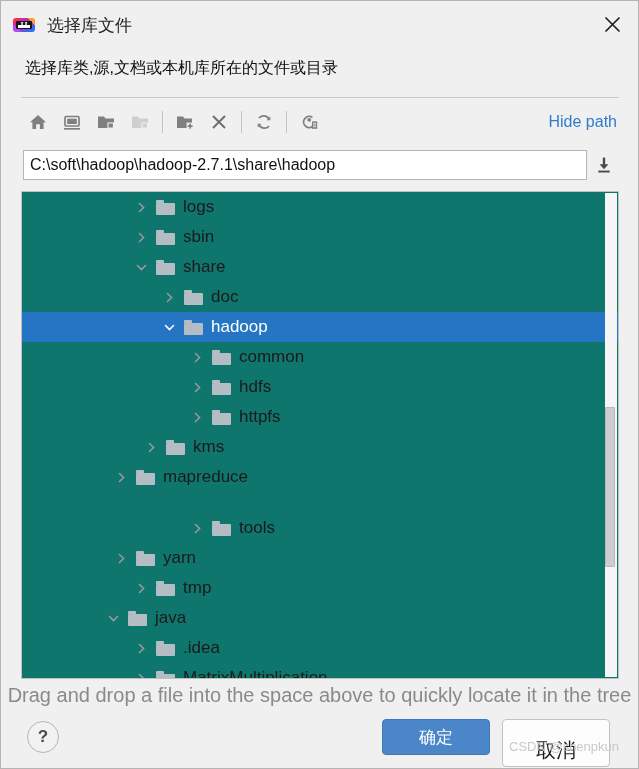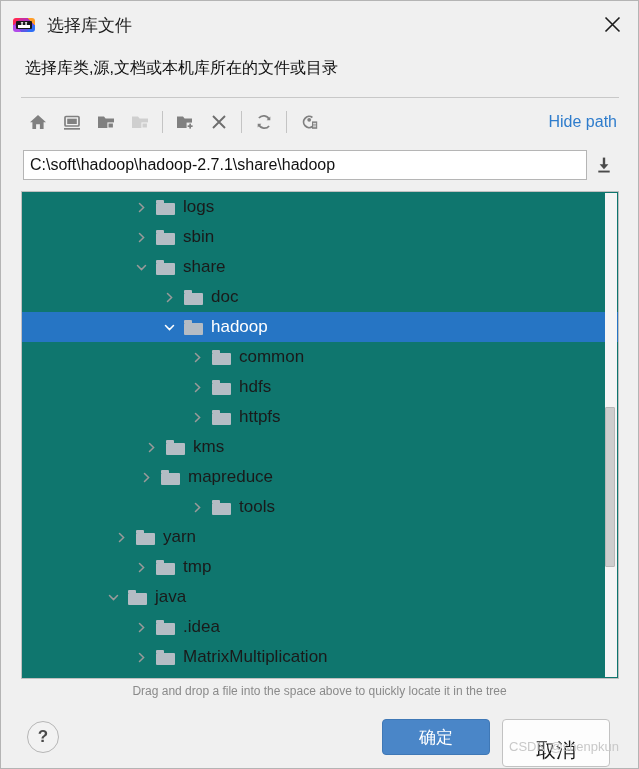--- a/index.html
+++ b/index.html
@@ -236,21 +236,21 @@
     border-radius: 1px;
     cursor: pointer;
   }
 
   
   .hint {
     position: absolute;
     left: 0; top: 683px;
     width: 637px;
     text-align: center;
-    font-size: 12px;
+    font-size: 20px;
     color: #8a8a8a;
   }
 
   
   .help-btn {
     position: absolute;
     left: 26px; top: 720px;
     width: 32px; height: 32px;
     border-radius: 50%;
     border: 1px solid #b6b6b6;
@@ -513,33 +513,33 @@
             <svg width="13" height="13" viewBox="0 0 13 13">
               <path d="M4.5 2.5 L8.6 6.5 L4.5 10.5" stroke="currentColor" stroke-width="1.5" fill="none" stroke-linecap="round"></path>
             </svg>
           </span>
           <span class="folder">
             <span class="tab"></span>
             <span class="body"></span>
           </span>
           <span class="tlabel">kms</span>
         </div>
-        <div class="trow" style="padding-left: 113px;">
+        <div class="trow" style="padding-left: 88px;">
           <span class="twist" style="color: rgb(154, 154, 154);">
             <svg width="13" height="13" viewBox="0 0 13 13">
               <path d="M4.5 2.5 L8.6 6.5 L4.5 10.5" stroke="currentColor" stroke-width="1.5" fill="none" stroke-linecap="round"></path>
             </svg>
           </span>
           <span class="folder">
             <span class="tab"></span>
             <span class="body"></span>
           </span>
           <span class="tlabel">mapreduce</span>
         </div>
-        <div class="trow" style="padding-left: 164px;">
+        <div class="trow" style="padding-left: 164px; margin-top: 21px;">
           <span class="twist" style="color: rgb(154, 154, 154);">
             <svg width="13" height="13" viewBox="0 0 13 13">
               <path d="M4.5 2.5 L8.6 6.5 L4.5 10.5" stroke="currentColor" stroke-width="1.5" fill="none" stroke-linecap="round"></path>
             </svg>
           </span>
           <span class="folder">
             <span class="tab"></span>
             <span class="body"></span>
           </span>
           <span class="tlabel">tools</span>

